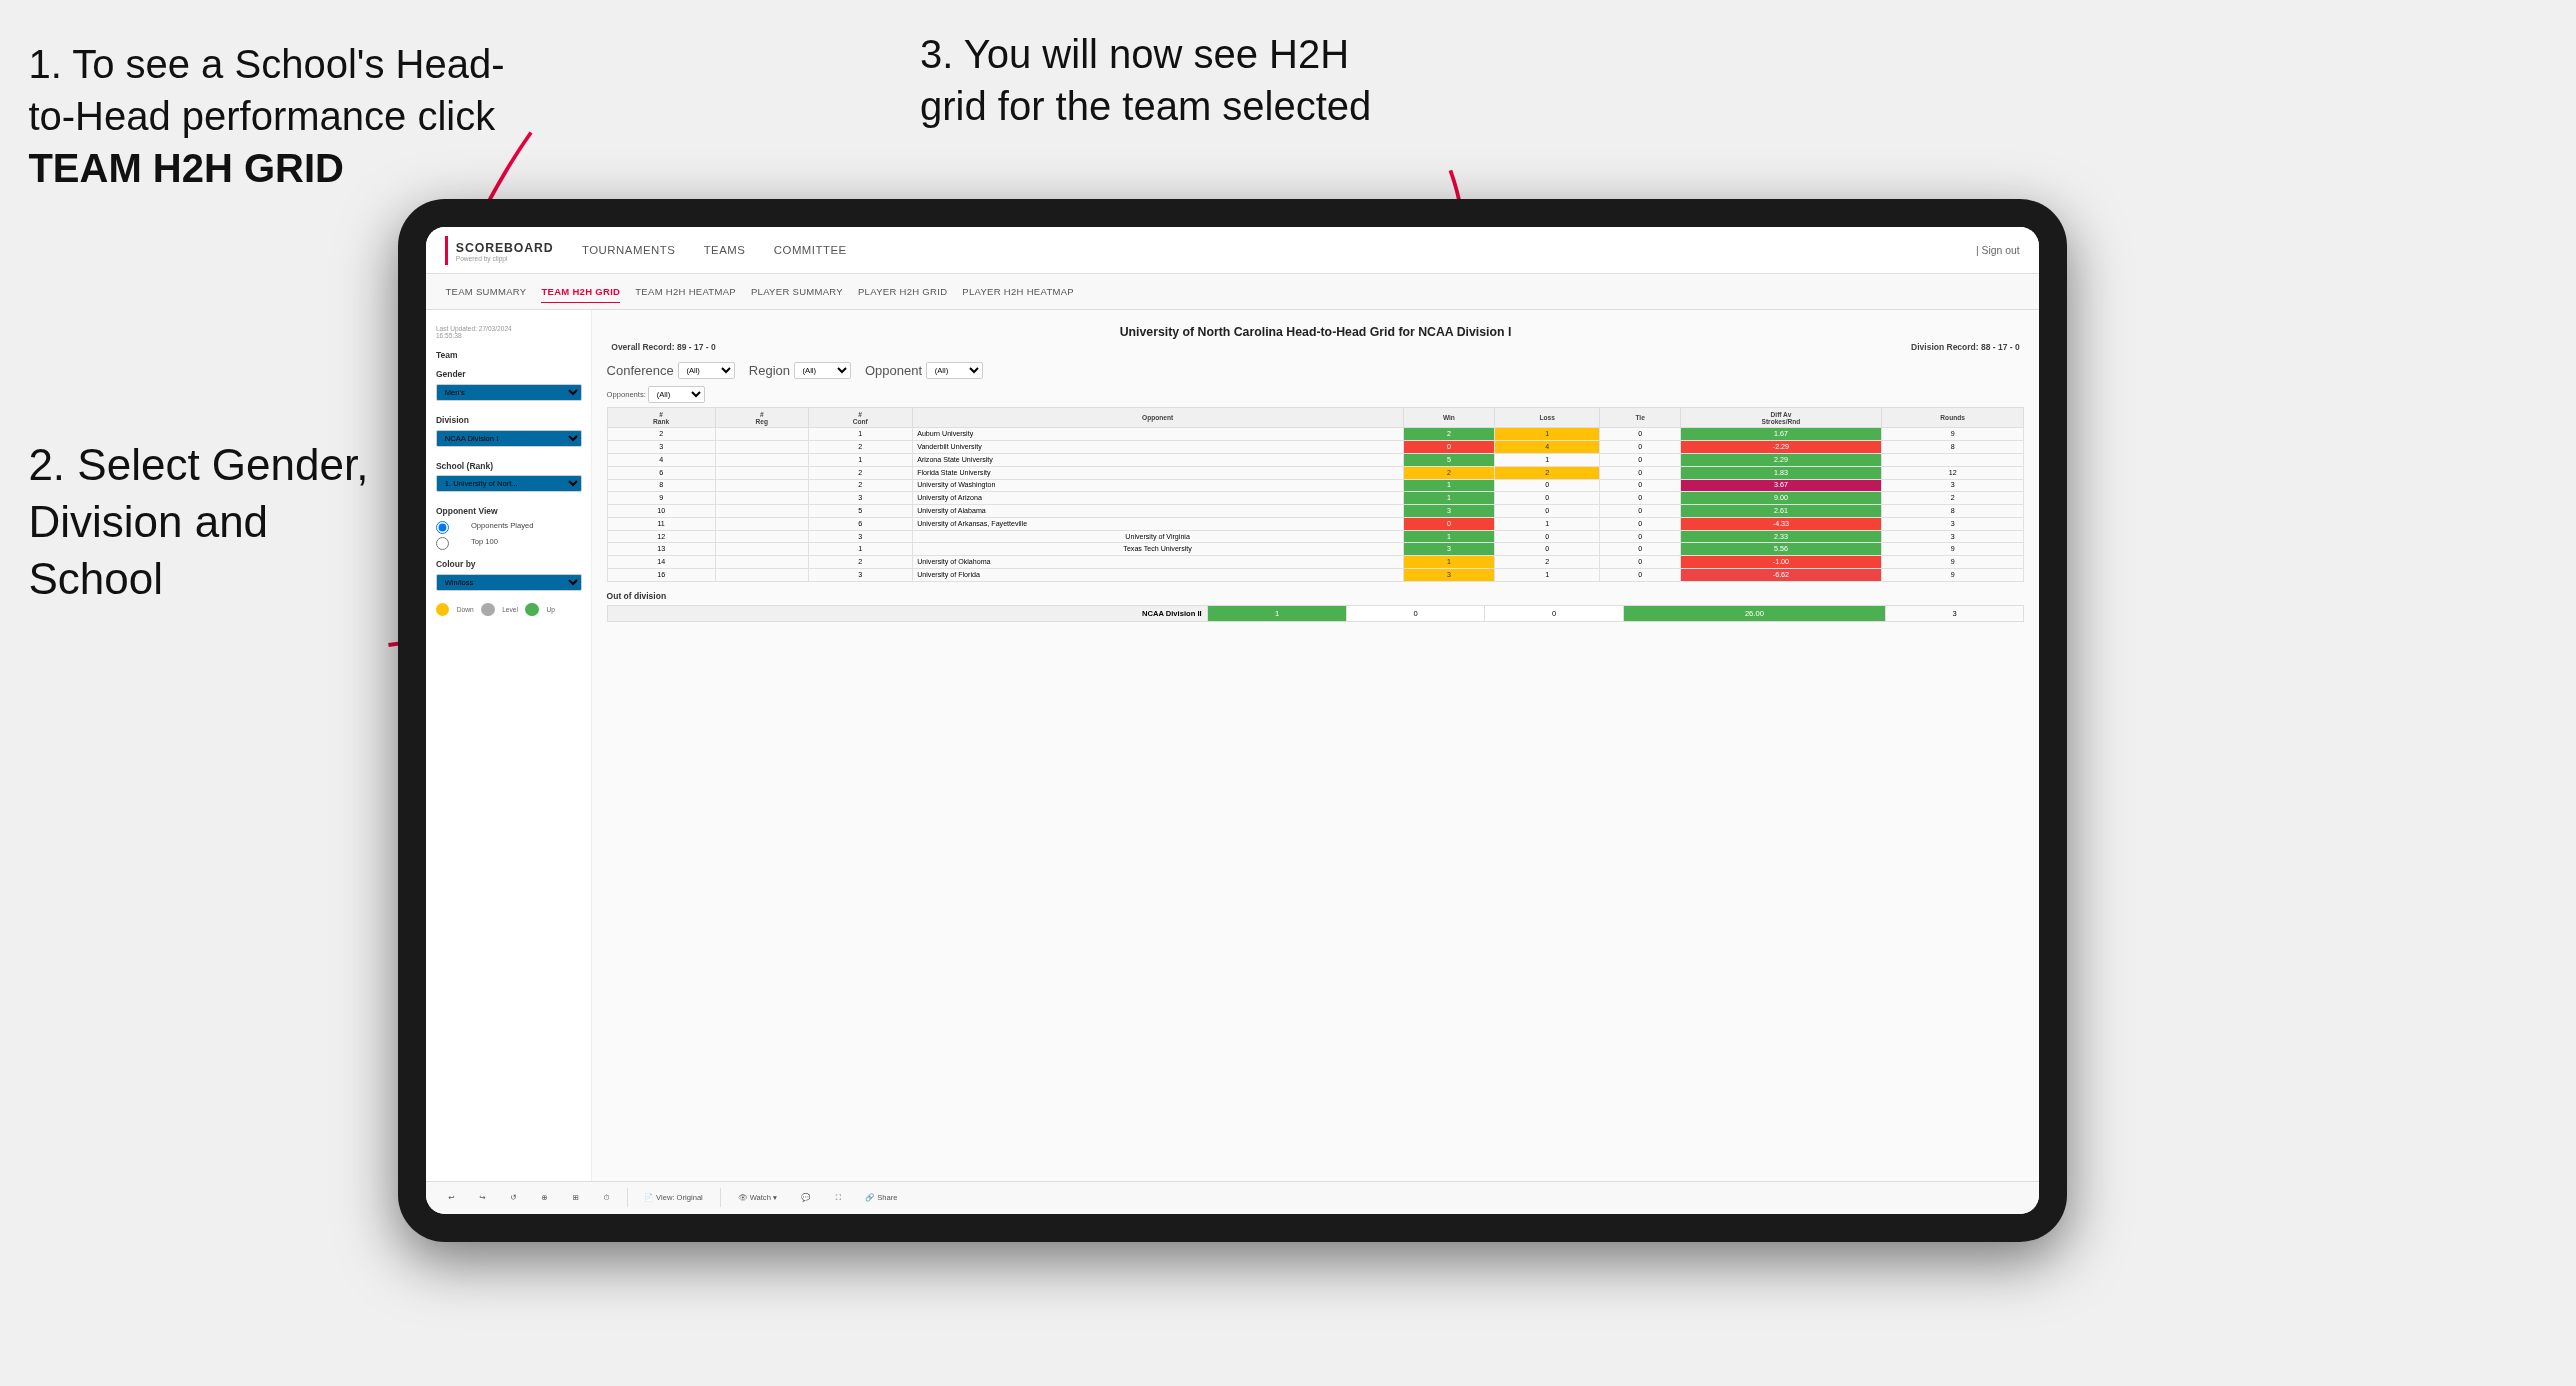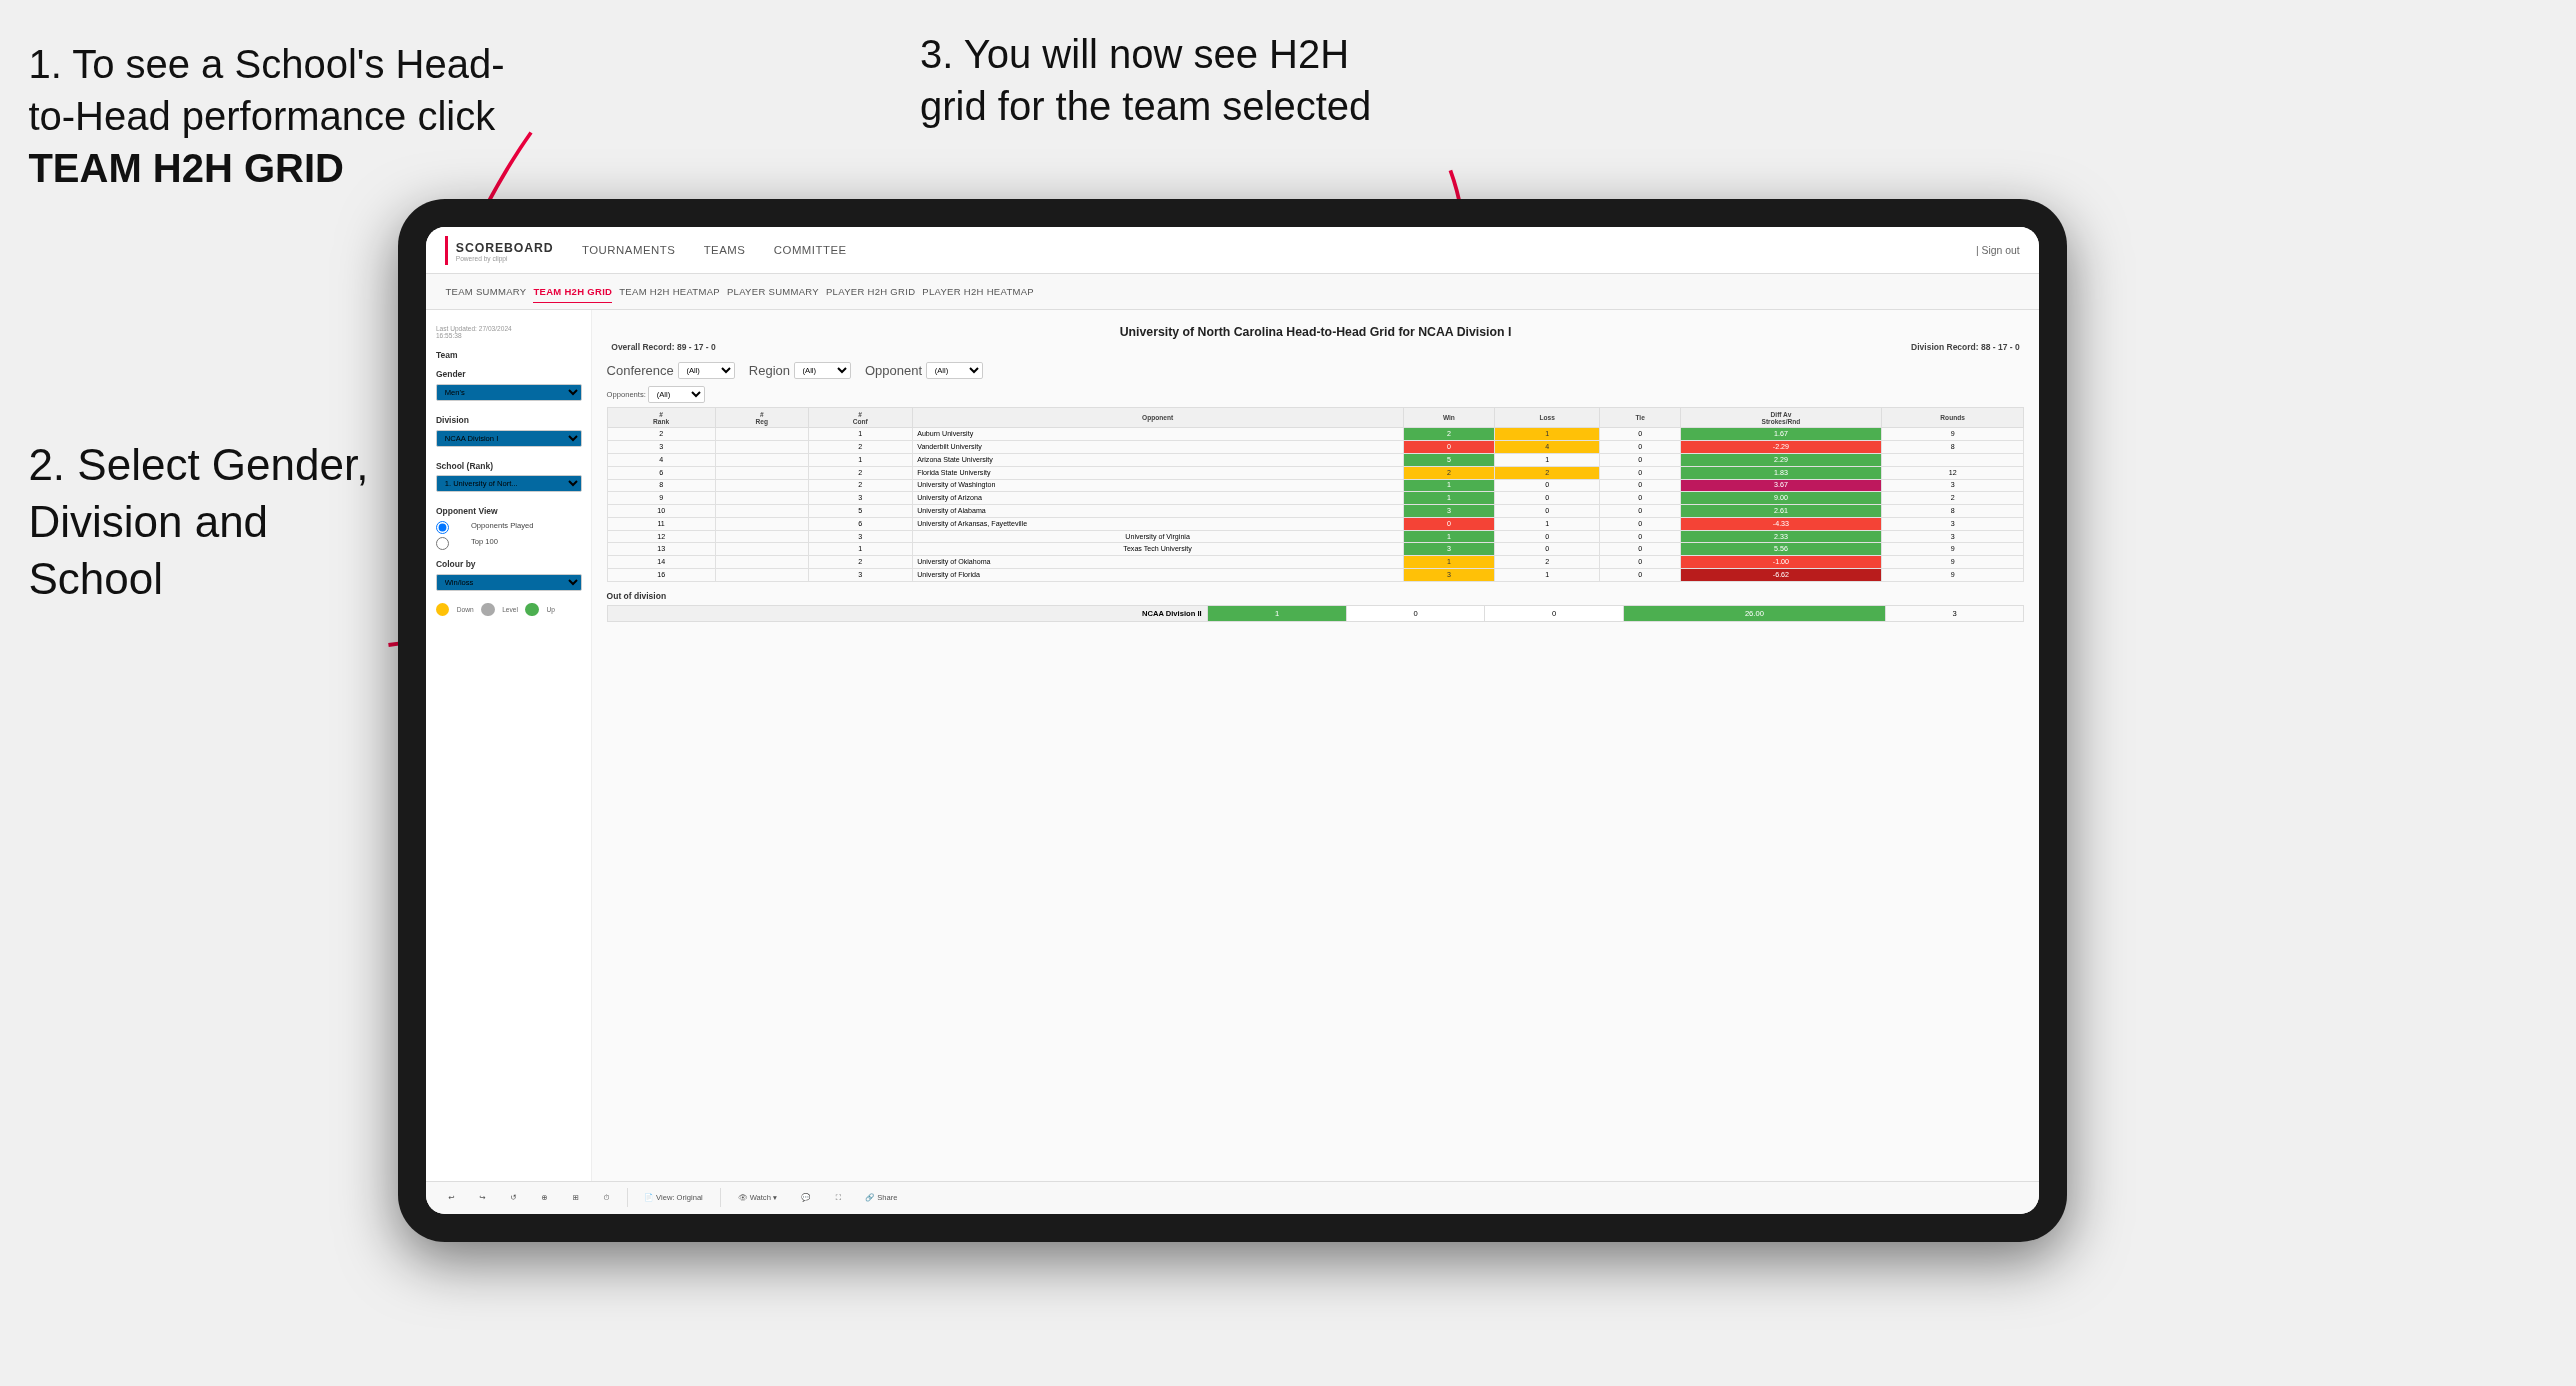--- a/index.html
+++ b/index.html
@@ -104,21 +104,21 @@
     }
 
     
     .subnav {
       display: flex;
       background: #f8f8f8;
       border-bottom: 0.9px solid #ddd;
       padding: 0 19px;
       height: 36px;
       align-items: center;
-      gap: 7px;
+      gap: 15px;
       flex-shrink: 0;
     }
     .subnav-item {
       font-size: 9.5px;
       color: #555;
       cursor: pointer;
       padding: 4.7px 0;
       letter-spacing: 0.3px;
     }
     .subnav-item.active {
@@ -608,21 +608,21 @@
                 <td>9</td>
               </tr>
               <tr>
                 <td>16</td>
                 <td></td>
                 <td>3</td>
                 <td style="text-align: left;">University of Florida</td>
                 <td style="background: rgb(255, 193, 7); color: rgb(51, 51, 51);">3</td>
                 <td>1</td>
                 <td>0</td>
-                <td style="background: #b91c1c; color: rgb(255, 255, 255);">-6.62</td>
+                <td style="background: #ef4444; color: rgb(255, 255, 255);">-6.62</td>
                 <td>9</td>
               </tr>
             </tbody>
         </table>
 
         <div class="out-of-division-title">Out of division</div>
         <table class="out-table">
           <tbody>
               <tr>
             <td class="label" style="background:#f0f0f0; font-size:7.6px; font-weight:bold;">NCAA Division II</td>

